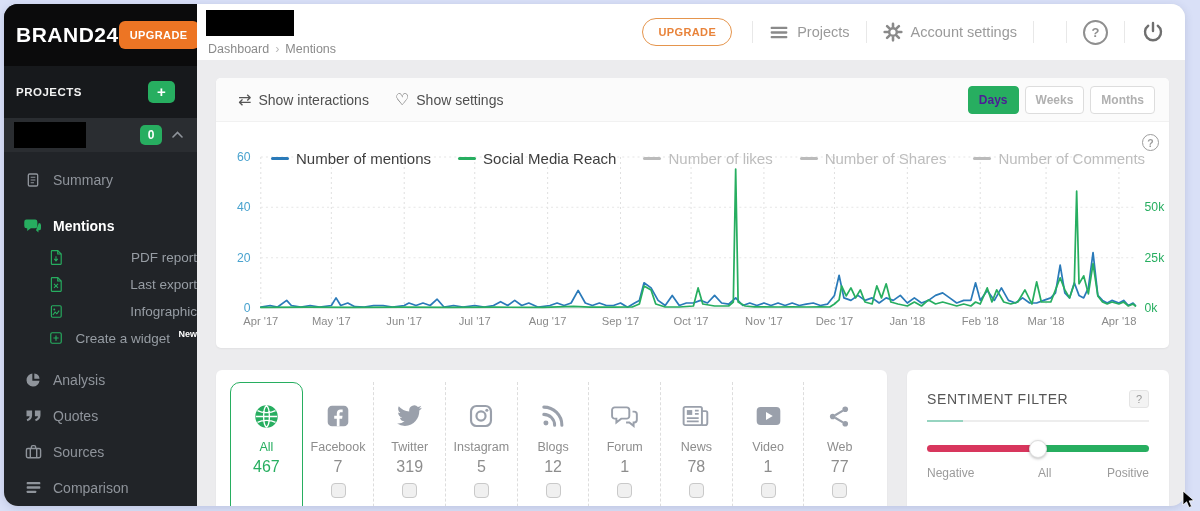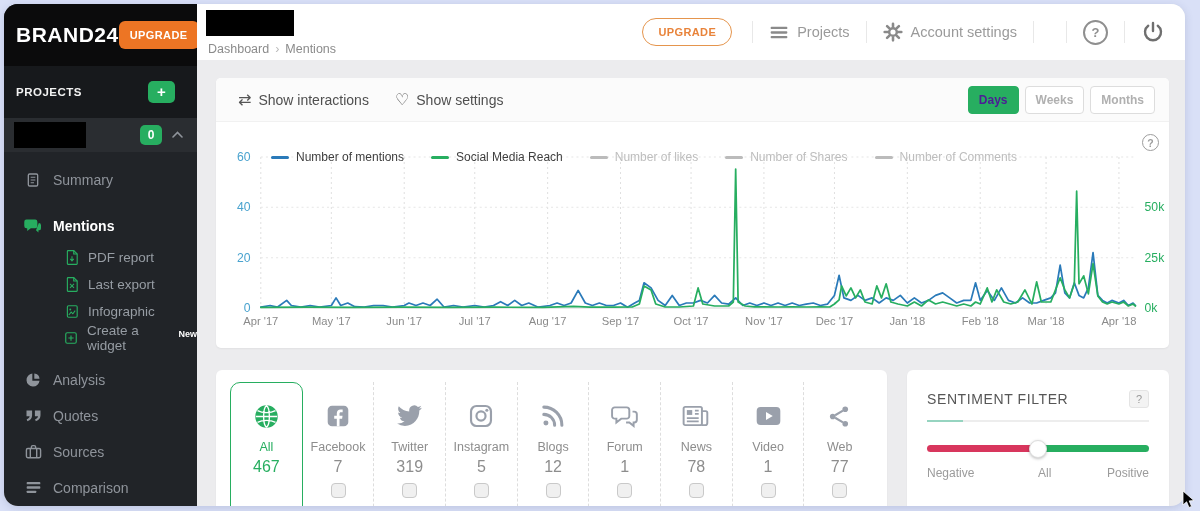--- a/index.html
+++ b/index.html
@@ -24,21 +24,21 @@
   .redacted-project { width:72px; height:26px; background:#000; }
   .project-spacer { flex:1; }
   .badge-zero { background:#27ae60; color:#fff; font-size:12px; font-weight:bold; border-radius:5px;
            min-width:22px; height:20px; display:flex; align-items:center; justify-content:center; padding:0 5px; }
   .chev-up { margin-left:10px; color:#8f949b; display:flex; }
   .side-nav { padding-top:10px; }
   .nav-item { display:flex; align-items:center; height:36px; padding-left:20px; color:#8f949b; font-size:14px; cursor:pointer; }
   .nav-item .nico { width:18px; height:18px; margin-right:11px; display:flex; align-items:center; justify-content:center; color:#8f949b; }
   .nav-item.active { color:#fff; font-weight:bold; }
   .nav-item.active .nico { color:#27ae60; }
-  .nav-item.sub { height:27px; padding-left:60px; font-size:13.5px; color:#979da4; }
+  .nav-item.sub { height:27px; padding-left:44px; font-size:13.5px; color:#979da4;justify-content:space-between; }
   .nav-item.sub .nico { color:#27ae60; width:15px; height:15px; margin-right:9px; }
   .nav-item.gap-before { margin-top:10px; }
   .nav-new { color:#fff; font-size:9px; font-weight:bold; margin-left:5px; transform:translateY(-4px); }
 
   
   .main { flex:1; display:flex; flex-direction:column; min-width:0; }
   .topbar { height:56px; background:#fff; flex:none; position:relative; display:flex; align-items:center; }
   .redacted-top { position:absolute; left:9px; top:6px; width:88px; height:26px; background:#000; }
   .breadcrumb { position:absolute; left:11px; top:38px; font-size:12.5px; color:#8b8b8b; display:flex; gap:6px; align-items:center; }
   .crumb { cursor:pointer; }
@@ -66,21 +66,21 @@
            border-radius:4px; padding:6px 10px; cursor:pointer; }
   .pill.active { background:#27ae60; border-color:#27ae60; color:#4c1d95; }
   .range-select { margin-left:12px; width:148px; border:1px solid #ccc; border-radius:4px; background:#fff;
            height:30px; display:flex; align-items:center; padding:0 10px; color:#555; font-size:13px; cursor:pointer; }
   .range-select .sel-chev { margin-left:auto; color:#27ae60; display:flex; }
   .chart-body { position:relative; height:226px; }
   .chart-help { position:absolute; top:12px; right:10px; width:17px; height:17px; border:1.5px solid #9d9d9d;
            border-radius:50%; color:#9d9d9d; font-size:10.5px; font-weight:bold; display:flex; align-items:center;
            justify-content:center; cursor:pointer; background:#fff; }
   .legend { position:absolute; top:28px; left:55px; display:flex; gap:27px; align-items:center; }
-  .legend-item { display:flex; align-items:center; gap:7px; font-size:12px; color:#3e3e3e; cursor:pointer; white-space:nowrap;justify-content:center; }
+  .legend-item { display:flex; align-items:center; gap:7px; font-size:15px; color:#3e3e3e; cursor:pointer; white-space:nowrap;justify-content:center; }
   .legend-item.disabled { color:#bdbdbd; }
   .legend-dash { width:18px; height:3px; border-radius:2px; }
 
   
   .bottom-row { display:flex; gap:20px; margin-top:22px; }
   .sources-card { flex:1; background:#fff; border-radius:6px; box-shadow:0 1px 2px rgba(0,0,0,.05);
            height:170px; display:flex; padding:12px 12px 0 14px; }
   .src-cell { flex:1; position:relative; display:flex; flex-direction:column; align-items:center; padding-top:20px; height:150px; cursor:pointer; }
   .src-cell + .src-cell { border-left:1px dashed #ddd; }
   .src-cell.selected { border:1.5px solid #27ae60; border-radius:10px; padding-top:19px; }

